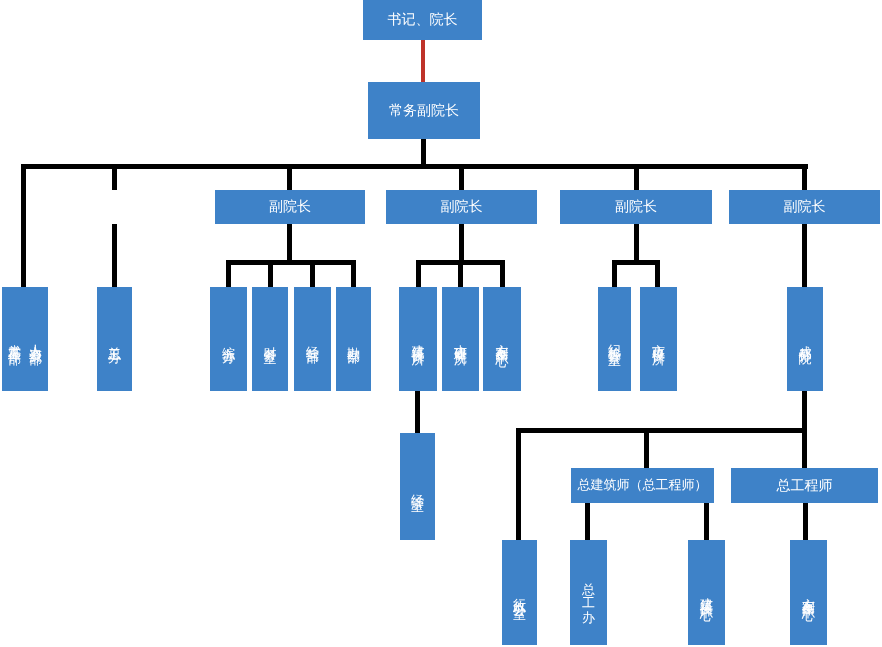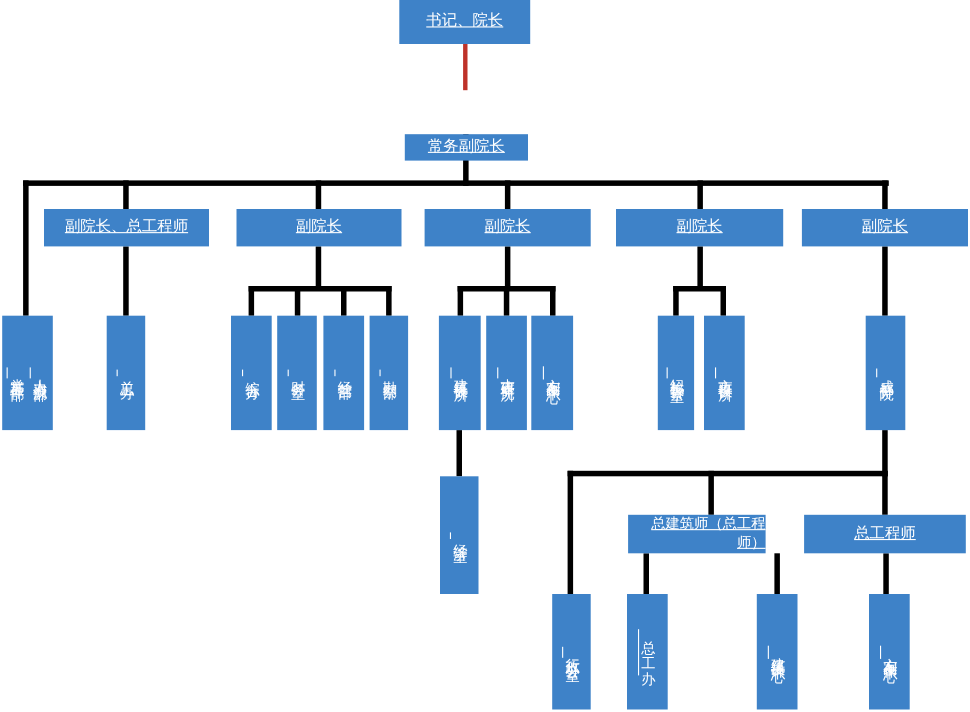--- a/index.html
+++ b/index.html
@@ -16,24 +16,23 @@
     font-family:"DejaVu Sans","Liberation Sans",sans-serif;
     overflow:hidden;
   }
   .line{position:absolute;background:var(--connector);}
   .line.red{background:var(--highlight);}
   .node{
     position:absolute;
     background:var(--node-fill);
     color:var(--node-text);
     display:flex;align-items:center;justify-content:center;
-    text-align:right;
+    text-align:left;
     font-size:14px;line-height:1.25;
     box-sizing:border-box;
-    text-decoration:underline;
   }
   .node.v{
     writing-mode:vertical-lr;
     text-orientation:upright;
     white-space:pre-line;
     font-size:13px;
     letter-spacing:2px;
     line-height:21px;
   }
   .node.v.spread{letter-spacing:14px;}
@@ -84,23 +83,22 @@
   <div class="line" style="left:516px;top:428px;width:291px;height:5px;"></div>
   <div class="line" style="left:516px;top:428px;width:5px;height:112px;"></div>
   <div class="line" style="left:644px;top:428px;width:5px;height:40px;"></div>
   <div class="line" style="left:802px;top:428px;width:5px;height:40px;"></div>
 
   <div class="line" style="left:585px;top:503px;width:5px;height:37px;"></div>
   <div class="line" style="left:704px;top:503px;width:5px;height:37px;"></div>
   <div class="line" style="left:803px;top:503px;width:5px;height:37px;"></div>
 
   <div class="node" style="left:363px;top:0;width:119px;height:40px;">书记、院长</div>
-  <div class="node" style="left:368px;top:82px;width:112px;height:24px;margin-top:40px;">常务副院长</div>
+  <div class="node" style="left:368px;top:82px;width:112px;height:57px;">常务副院长</div>
 
-  <div class="node" style="left:40px;top:190px;width:150px;height:34px;">副院长、总工程师</div>
   <div class="node" style="left:215px;top:190px;width:150px;height:34px;">副院长</div>
   <div class="node" style="left:386px;top:190px;width:151px;height:34px;">副院长</div>
   <div class="node" style="left:560px;top:190px;width:152px;height:34px;">副院长</div>
   <div class="node" style="left:729px;top:190px;width:151px;height:34px;">副院长</div>
 
   <div class="node v" style="left:2px;top:287px;width:46px;height:104px;">党群工作部
 人力资源部</div>
   <div class="node v" style="left:97px;top:287px;width:35px;height:104px;">总工办</div>
   <div class="node v" style="left:210px;top:287px;width:37px;height:104px;">综合办</div>
   <div class="node v" style="left:252px;top:287px;width:36px;height:104px;">财务室</div>
@@ -108,21 +106,21 @@
   <div class="node v" style="left:336px;top:287px;width:35px;height:104px;">勘察部</div>
   <div class="node v" style="left:399px;top:287px;width:38px;height:104px;">建筑设计所</div>
   <div class="node v" style="left:442px;top:287px;width:37px;height:104px;">古建研究所</div>
   <div class="node v" style="left:483px;top:287px;width:38px;height:104px;">方案创作中心</div>
   <div class="node v" style="left:598px;top:287px;width:33px;height:104px;">纪检督察室</div>
   <div class="node v" style="left:640px;top:287px;width:37px;height:104px;">市政设计所</div>
   <div class="node v" style="left:787px;top:287px;width:36px;height:104px;">成都分院</div>
 
   <div class="node v" style="left:400px;top:433px;width:35px;height:107px;">经济室</div>
 
-  <div class="node small" style="left:571px;top:468px;width:125px;height:35px;">总建筑师（总工程师）</div>
+  <div class="node small" style="left:571px;top:468px;width:143px;height:35px;">总建筑师（总工程师）</div>
   <div class="node" style="left:731px;top:468px;width:147px;height:35px;">总工程师</div>
 
   <div class="node v" style="left:502px;top:540px;width:35px;height:105px;">行政办公室</div>
   <div class="node v spread" style="left:570px;top:540px;width:37px;height:105px;">总工办</div>
   <div class="node v" style="left:688px;top:540px;width:37px;height:105px;">建筑设计中心</div>
   <div class="node v" style="left:790px;top:540px;width:37px;height:105px;">方案创作中心</div>
 
 </div>
 
 </body></html>

